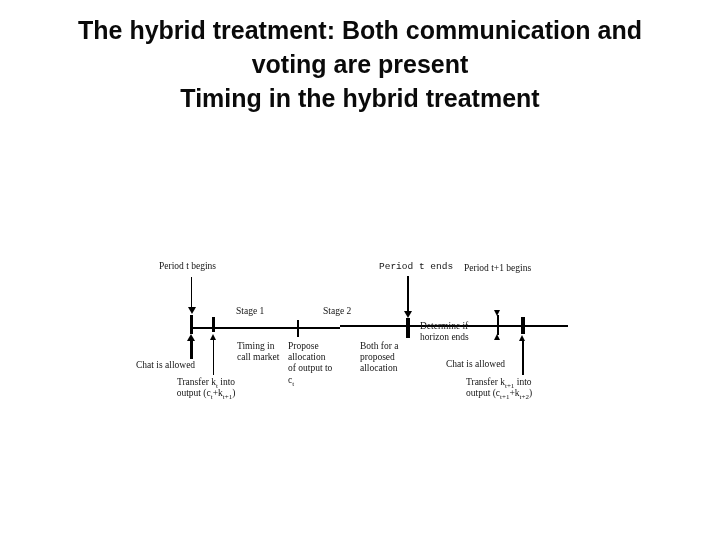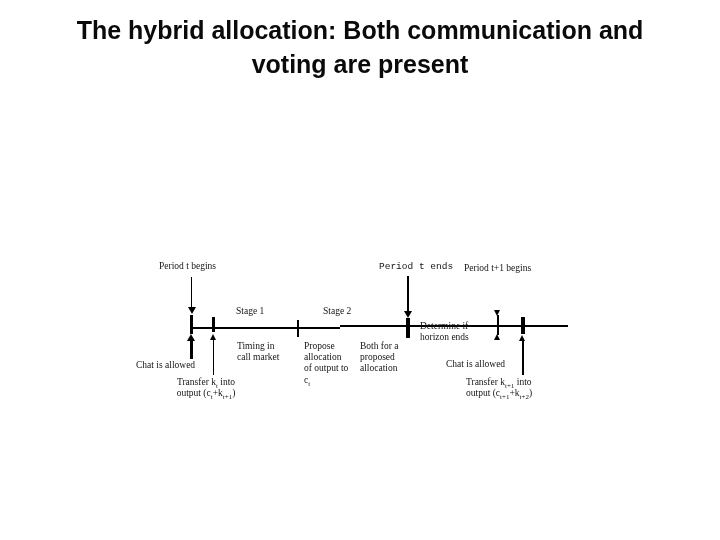--- a/index.html
+++ b/index.html
@@ -64,35 +64,36 @@
   [data-name="transfer-right-arrow-shaft"] { left:522px; top:340px; width:2px; height:35px; }
 
   
   [data-name="period-t-begins-label"]        { left:159px; top:261px; }
   [data-name="period-t-ends-label"]          { left:379px; top:261px;font-family:Liberation Mono, monospace; }
   [data-name="period-t-plus-1-begins-label"] { left:464px; top:263px; }
   [data-name="determine-horizon-label"]      { left:420px; top:294px; width:64px;margin-top:27px; }
   [data-name="stage-1-label"]                { left:236px; top:306px; }
   [data-name="stage-2-label"]                { left:323px; top:306px; }
   [data-name="trading-label"]                { left:237px; top:341px; width:64px; }
-  [data-name="propose-label"]                { left:304px; top:341px; width:60px; }
+  [data-name="propose-label"]                { left:288px; top:341px; width:60px; }
   [data-name="vote-label"]                   { left:360px; top:341px; width:56px; }
   [data-name="chat-allowed-left-label"]      { left:136px; top:360px; }
   [data-name="chat-allowed-right-label"]     { left:446px; top:359px; }
   [data-name="transfer-left-label"]          { left:160px; top:377px; width:92px; text-align:center; }
   [data-name="transfer-right-label"]         { left:466px; top:377px; width:94px; text-align:left; }
 </style>
 </head>
 <body>
 
 <div class="slide" data-name="slide">
 
   <div data-name="page-title">
-    <div data-name="title-line-1">The hybrid allocation: Both communication and</div>
+    <div data-name="title-line-1">The hybrid treatment: Both communication and</div>
     <div data-name="title-line-2">voting are present</div>
+    <div data-name="title-line-3">Timing in the hybrid treatment</div>
   </div>
 
   <div data-name="timeline-diagram">
 
     <div class="shp" data-name="timeline-line-left"></div>
     <div class="shp" data-name="timeline-line-right"></div>
 
     <div class="shp" data-name="period-t-begins-arrow-shaft"></div>
     <div class="ah down" data-name="period-t-begins-arrowhead"></div>
     <div class="shp" data-name="tick-period-t-begins"></div>

